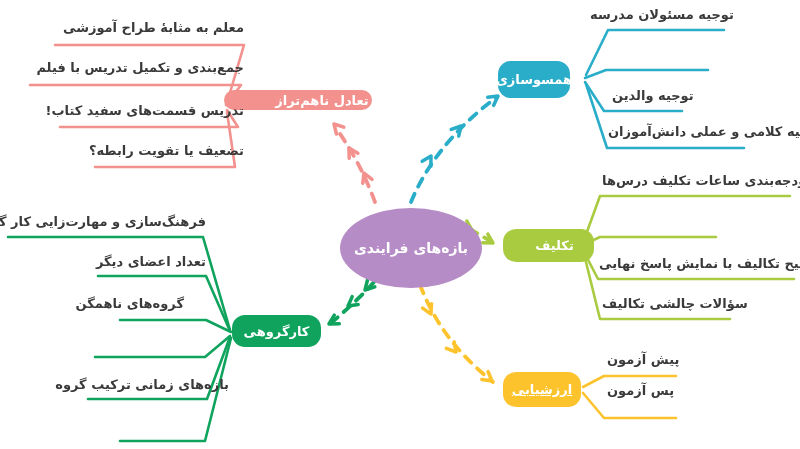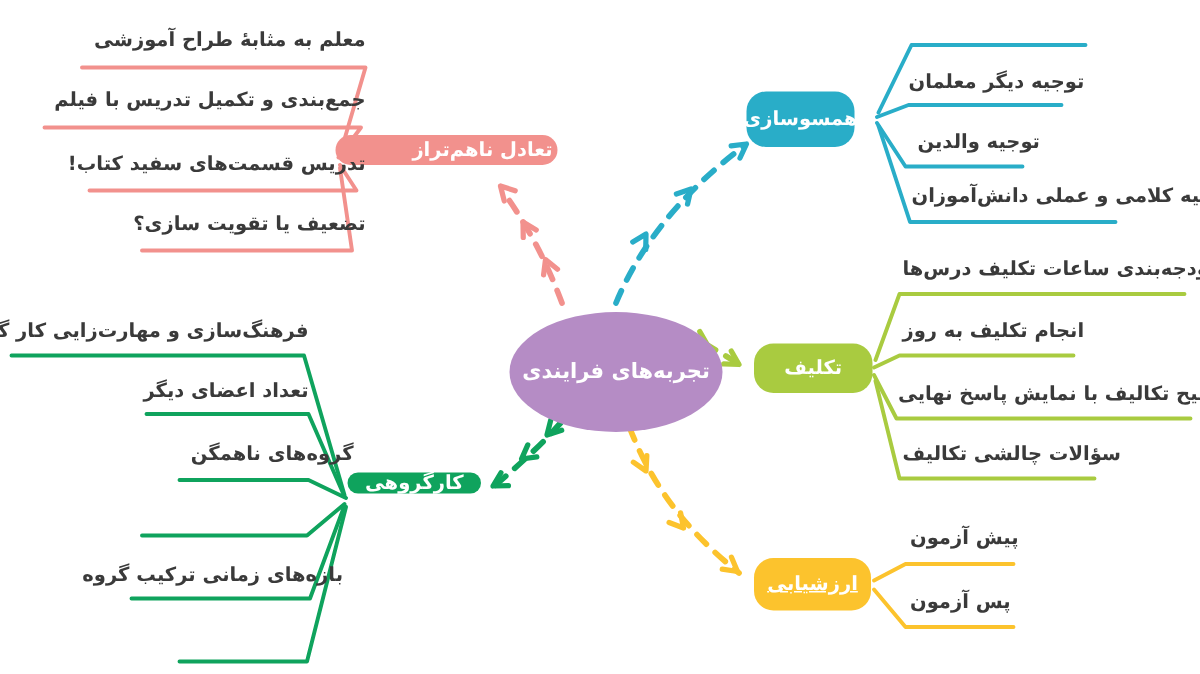--- a/index.html
+++ b/index.html
@@ -24,22 +24,22 @@
     justify-content: center;
     color: #ffffff;
     font-weight: 700;
     font-size: 13px;
     white-space: nowrap;
     border-radius: 13px;
     line-height: 1;
   }
   .node-balance    { left: 224px; top:  90px; width: 100px; height: 20px; background: #f2918d; padding-left: 48px; }
   .node-alignment  { left: 498px; top:  61px; width:  72px; height: 37px; background: #29adc8; }
-  .node-homework   { left: 503px; top: 229px; width:  79px; height: 33px; background: #a9cb40; }
-  .node-teamwork   { left: 232px; top: 315px; width:  89px; height: 14px; background: #0fa35d; }
+  .node-homework   { left: 503px; top: 229px; width:  79px; height: 33px; background: #a9cb40; padding-left: 12px; }
+  .node-teamwork   { left: 232px; top: 315px; width:  89px; height: 32px; background: #0fa35d; }
   .node-evaluation { left: 503px; top: 372px; width:  78px; height: 35px; background: #fcc32d; text-decoration: underline; }
   .node-center {
     left: 340px; top: 208px; width: 142px; height: 80px;
     background: #b58cc5;
     border-radius: 50%;
     font-size: 14px;
   }
   .item {
     position: absolute;
     white-space: nowrap;
@@ -123,43 +123,42 @@
     </g>
 
     <g stroke="#fcc32d" fill="none">
       <path d="M420,285 C433,318 452,349 493,382" stroke-width="3.8" stroke-dasharray="9 8" stroke-linecap="round"></path>
       <use href="#chev" transform="translate(431,314) rotate(64)"></use>
       <use href="#chev" transform="translate(456,352) rotate(50)"></use>
       <use href="#chev" transform="translate(492,381) rotate(38)"></use>
     </g>
   </svg>
 
-  <div class="node node-center">تجربه‌های فرایندی</div>
+  <div class="node node-center">بازه‌های فرایندی</div>
 
   <div class="node node-balance">تعادل ناهم‌تراز</div>
   <div class="node node-alignment">همسوسازی</div>
   <div class="node node-homework">تکلیف</div>
   <div class="node node-teamwork">کارگروهی</div>
   <div class="node node-evaluation">ارزشیابی</div>
 
   <div class="item" style="right:556px; top:27px">معلم به مثابۀ طراح آموزشی</div>
   <div class="item" style="right:556px; top:67px">جمع‌بندی و تکمیل تدریس با فیلم</div>
   <div class="item" style="right:556px; top:110px">تدریس قسمت‌های سفید کتاب!</div>
-  <div class="item" style="right:556px; top:150px">تضعیف یا تقویت سازی؟</div>
+  <div class="item" style="right:556px; top:150px">تضعیف یا تقویت رابطه؟</div>
 
-  <div class="item" style="left:606px; top:55px">توجیه دیگر معلمان</div>
+  <div class="item" style="left:590px; top:14px">توجیه مسئولان مدرسه</div>
   <div class="item" style="left:612px; top:95px">توجیه والدین</div>
   <div class="item" style="left:608px; top:131px">توجیه کلامی و عملی دانش‌آموزان</div>
 
   <div class="item" style="left:602px; top:180px">بودجه‌بندی ساعات تکلیف درس‌ها</div>
-  <div class="item" style="left:602px; top:221px">انجام تکلیف به روز</div>
   <div class="item" style="left:599px; top:263px">تصحیح تکالیف با نمایش پاسخ نهایی</div>
   <div class="item" style="left:602px; top:303px">سؤالات چالشی تکالیف</div>
 
   <div class="item" style="right:594px; top:221px">فرهنگ‌سازی و مهارت‌زایی کار گروهی</div>
   <div class="item" style="right:594px; top:261px">تعداد اعضای دیگر</div>
-  <div class="item" style="right:564px; top:303px">گروه‌های ناهمگن</div>
+  <div class="item" style="right:616px; top:303px">گروه‌های ناهمگن</div>
   <div class="item" style="right:571px; top:384px">بازه‌های زمانی ترکیب گروه</div>
 
   <div class="item" style="left:607px; top:359px">پیش آزمون</div>
-  <div class="item" style="left:607px; top:402px">پس آزمون</div>
+  <div class="item" style="left:607px; top:390px">پس آزمون</div>
 
 </div>
 
 </body></html>

